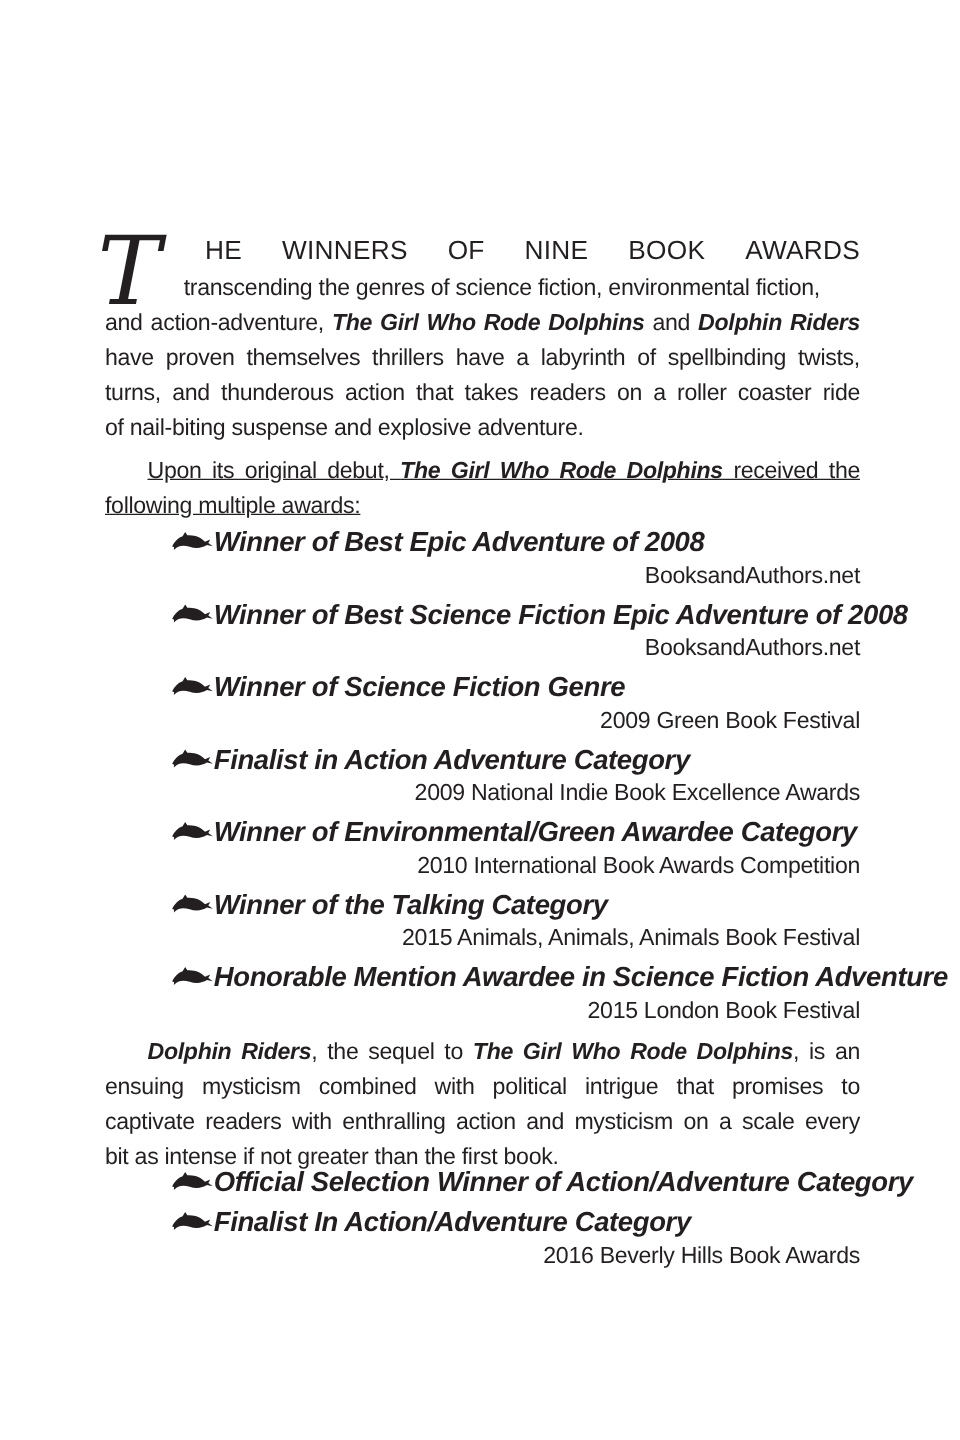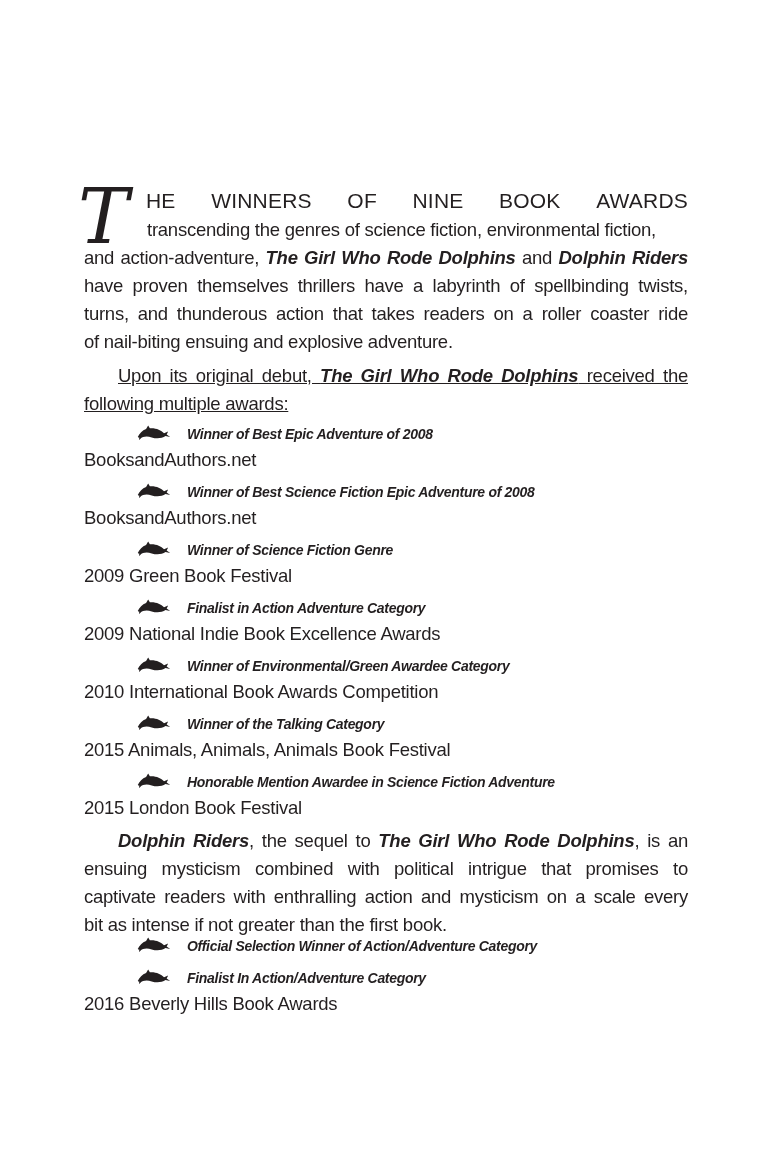--- a/index.html
+++ b/index.html
@@ -16,46 +16,46 @@
   
   .dropcap{
     position:absolute;left:-6px;top:-7px;
     font-family:"DejaVu Serif","Liberation Serif",serif;
     font-style:italic;font-weight:400;
     font-size:76px;line-height:76px;letter-spacing:0;
   }
   
   .headline{
     display:flex;justify-content:space-between;
-    margin-left:62px;
+    margin-left:80px;
     font-size:21px;line-height:30px;letter-spacing:0.2px;font-weight:400;
   }
   
   .tl{text-align:justify;text-align-last:justify;}
   .lines .tl.last{text-align:center;text-align-last:left;}
   .jall .tl{text-align-last:justify;}
   .bi{font-weight:bold;font-style:italic;}
   .undercap{margin-left:63px;}
   .para-debut{margin-top:6px;text-decoration:underline;}
   .para-debut .tl:first-child{text-indent:34px;}
   .para-sequel{margin-top:0;}
   .para-sequel .tl:first-child{text-indent:34px;}
   
   .award-list{list-style:none;margin:3px 0 0 0;padding:0;}
   .award-list.second{margin-top:-6px;}
   .award-item{margin-bottom:6px;}
   .award-row{display:flex;align-items:center;height:26px;}
   .bullet{flex:none;margin-left:53px;width:34px;height:20px;display:block;}
   .bullet svg{display:block;width:34px;height:20px;fill:#231f20;}
   .award-title{
-    margin-left:16px;white-space:nowrap;
+    white-space:nowrap;
     font-weight:bold;font-style:italic;
-    font-size:14px;line-height:26px;letter-spacing:-0.3px;
-  }
-  .award-source{font-size:18.5px;line-height:26px;letter-spacing:-0.25px;}
+    font-size:22px;line-height:26px;letter-spacing:-0.3px;
+  }
+  .award-source{text-align:right;font-size:18.5px;line-height:26px;letter-spacing:-0.25px;}
 </style>
 </head>
 <body>
 
 <div class="page">
   <div class="content">
 
     <span class="dropcap">T</span>
 
     <div class="headline">
@@ -67,21 +67,21 @@
         <span>AWARDS</span>
       </div>
 
     <div class="lines jall undercap">
         <div class="tl last"><span>transcending the genres of science fiction, environmental fiction,</span></div>
       </div>
     <div class="lines">
         <div class="tl"><span>and action-adventure, </span><span class="bi">The Girl Who Rode Dolphins</span><span> and </span><span class="bi">Dolphin Riders</span></div>
         <div class="tl"><span>have proven themselves thrillers have a labyrinth of spellbinding twists,</span></div>
         <div class="tl"><span>turns, and thunderous action that takes readers on a roller coaster ride</span></div>
-        <div class="tl last"><span>of nail-biting ensuing and explosive adventure.</span></div>
+        <div class="tl last"><span>of nail-biting suspense and explosive adventure.</span></div>
       </div>
 
     <div class="lines para-debut">
         <div class="tl"><span>Upon its original debut, </span><span class="bi">The Girl Who Rode Dolphins</span><span> received the</span></div>
         <div class="tl last"><span>following multiple awards:</span></div>
       </div>
 
     <ul class="award-list">
   <li class="award-item">
     <div class="award-row">

